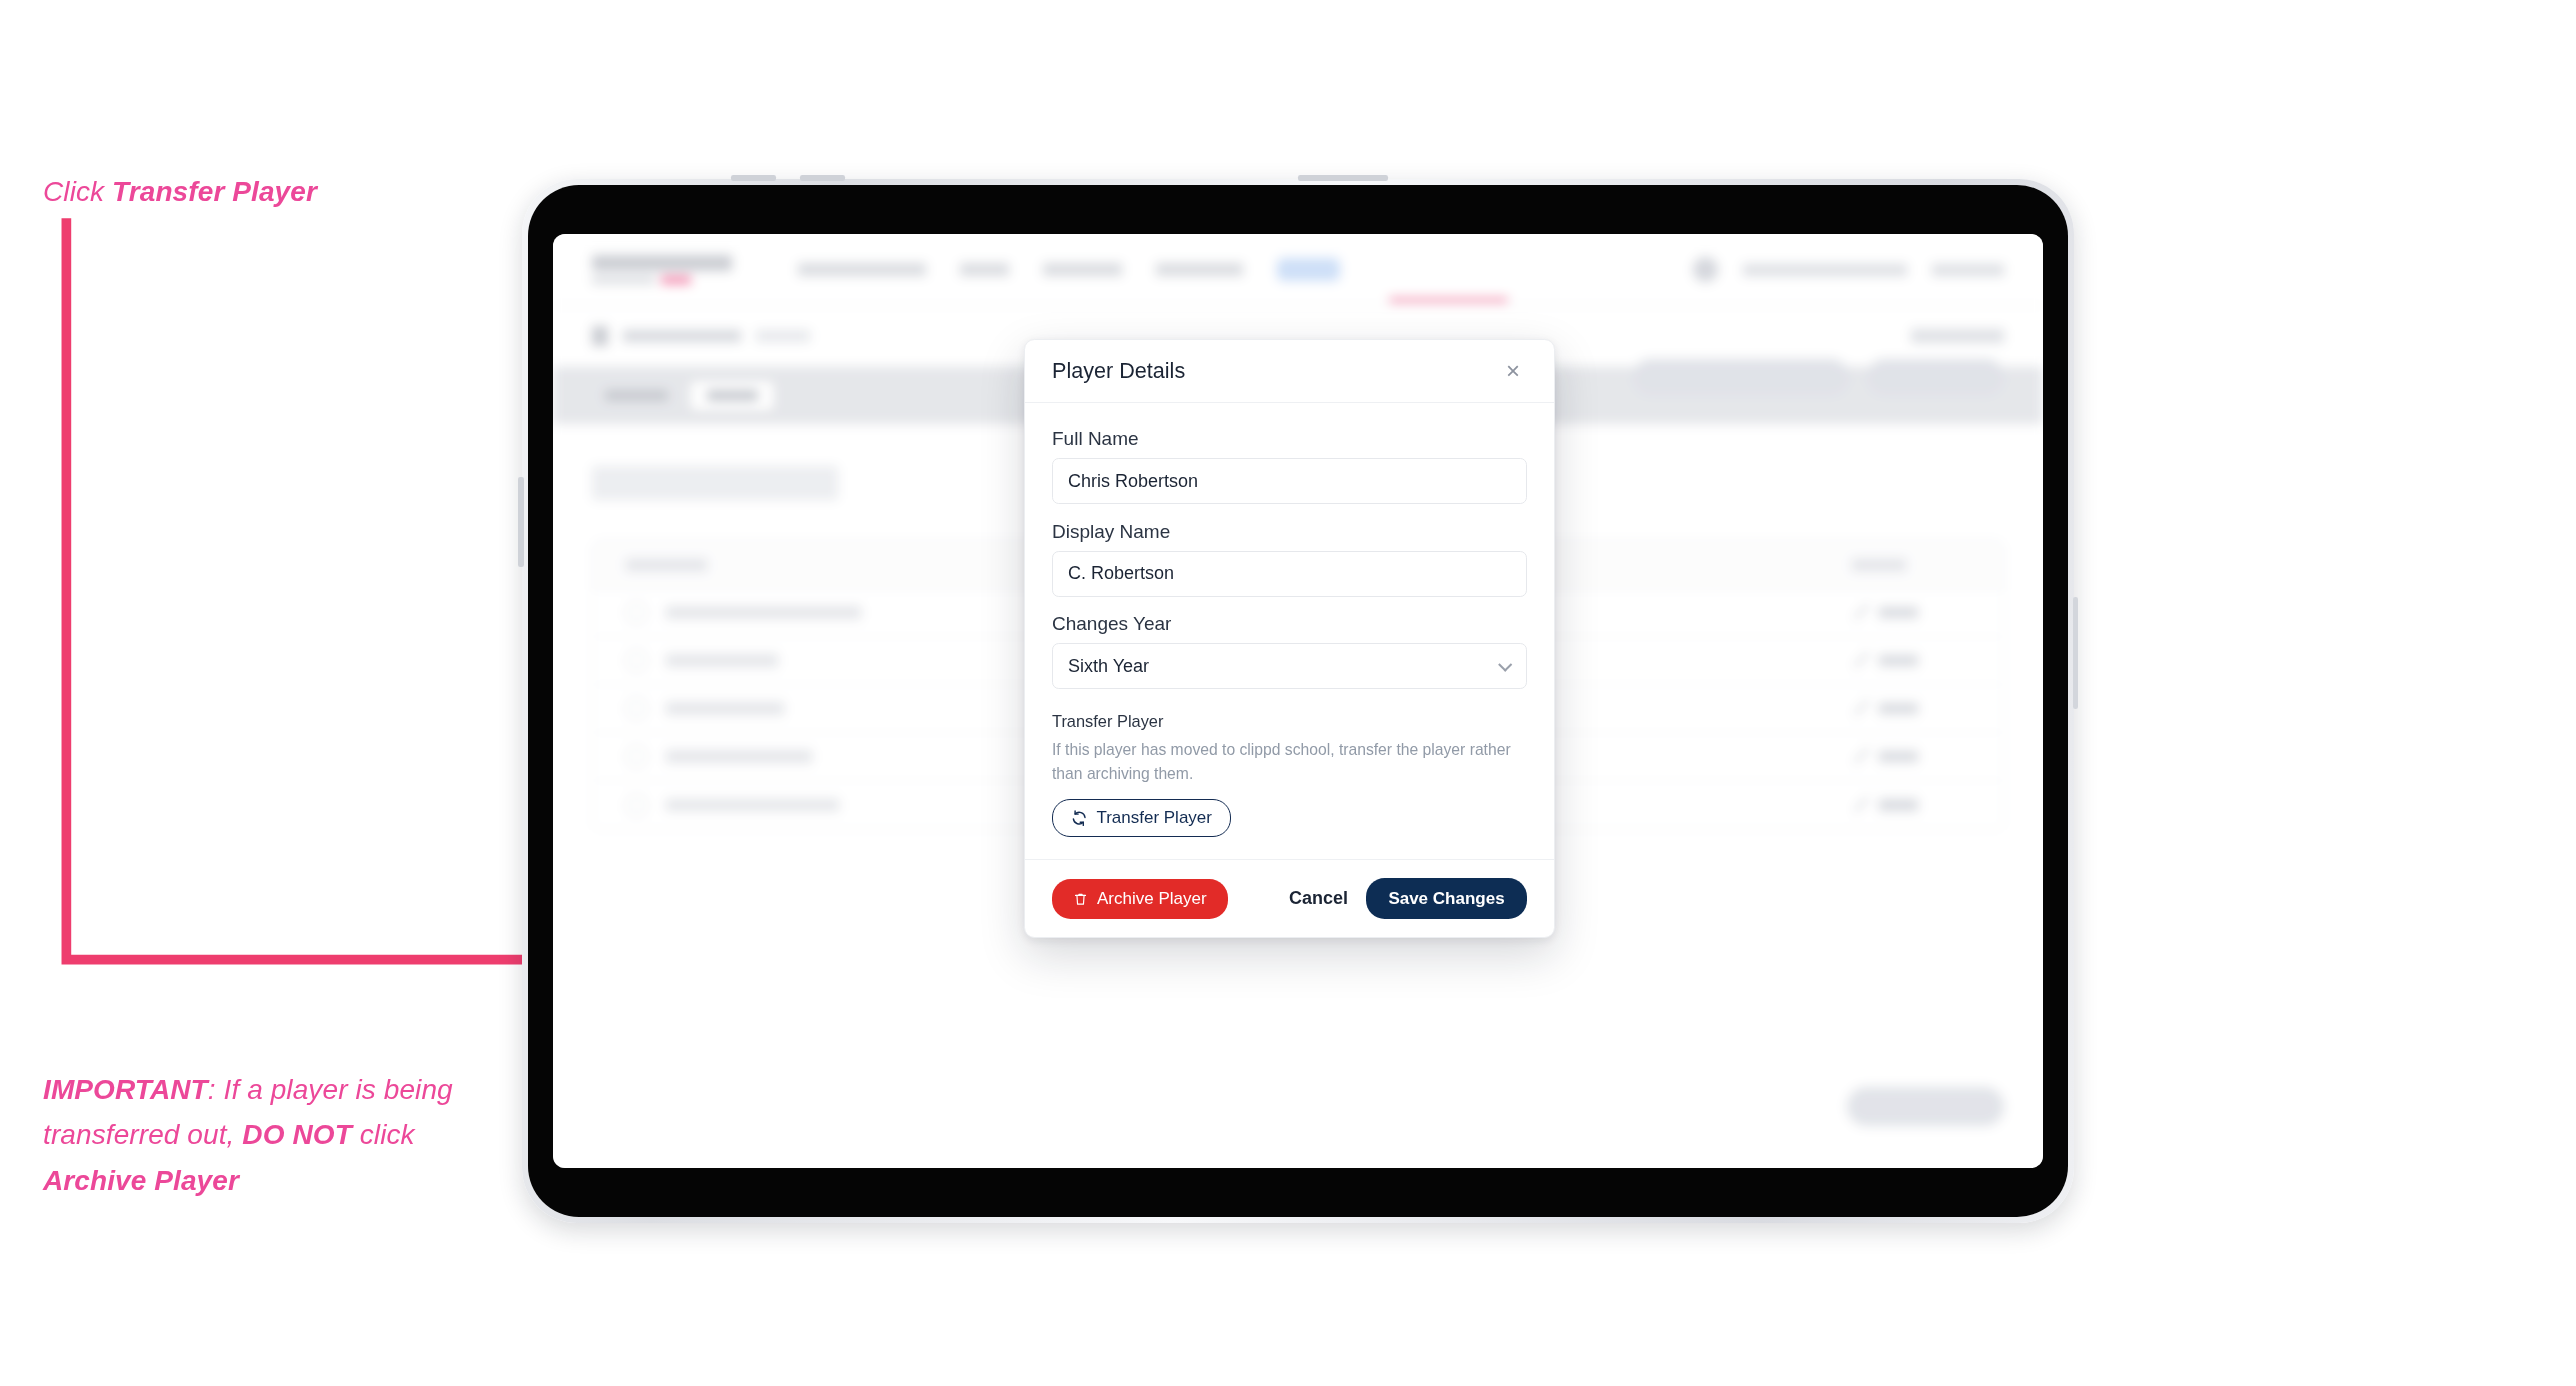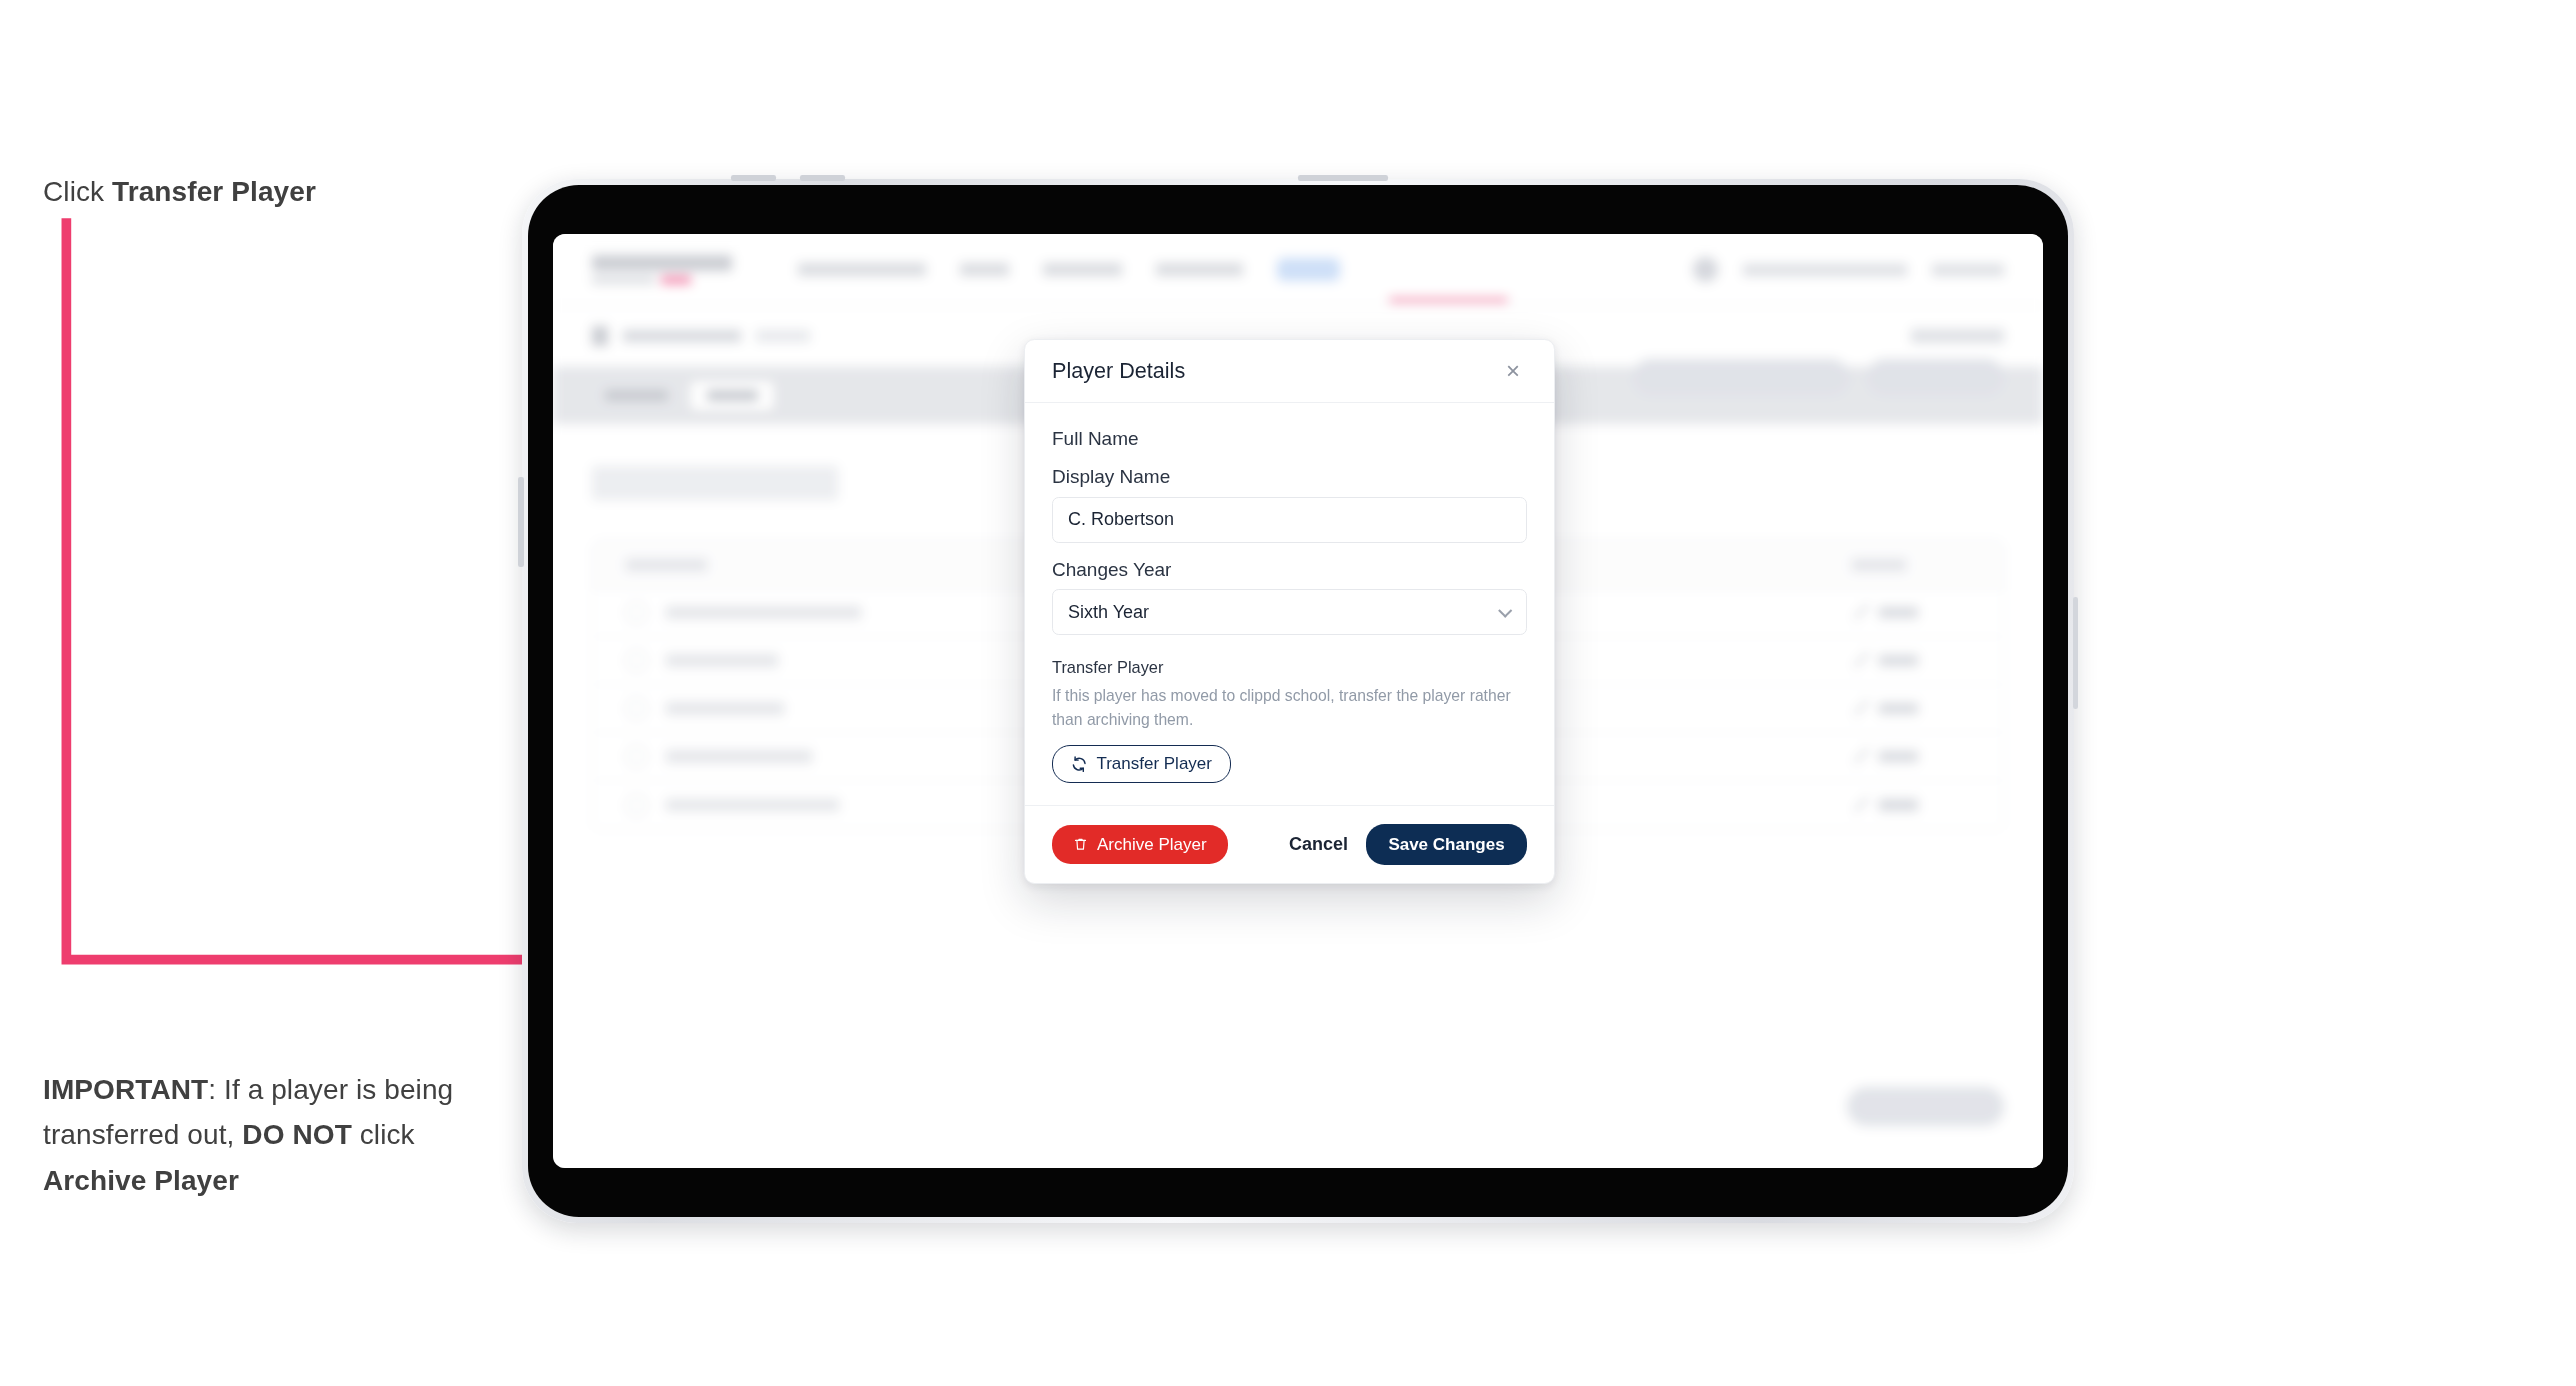--- a/index.html
+++ b/index.html
@@ -16,22 +16,23 @@
   #stage {
     position: relative;
     width: 2576px;
     height: 1386px;
     background: #ffffff;
   }
 
   
   .annot {
     position: absolute;
-    color: #404040;
+    color: #ec4899;
     letter-spacing: 0.1px;
+    font-style: italic;
   }
   .annot-top {
     left: 43px;
     top: 173px;
     font-size: 28px;
     line-height: 1.35;
     white-space: nowrap;
   }
   .annot-bottom {
     left: 43px;
@@ -389,20 +390,21 @@
     <div class="modal-head">
       <div class="modal-title">Player Details</div>
       <button class="modal-close">×</button>
     </div>
 
     <div class="modal-body">
 
 
       <div class="field">
         <label class="field-label">Full Name</label>
+        <input class="field-input" type="text" value="Chris Robertson" style="">
       </div>
 
       <div class="field">
         <label class="field-label">Display Name</label>
         <input class="field-input" type="text" value="C. Robertson" style="">
       </div>
 
 
       <div class="field">
         <label class="field-label">Changes Year</label>

